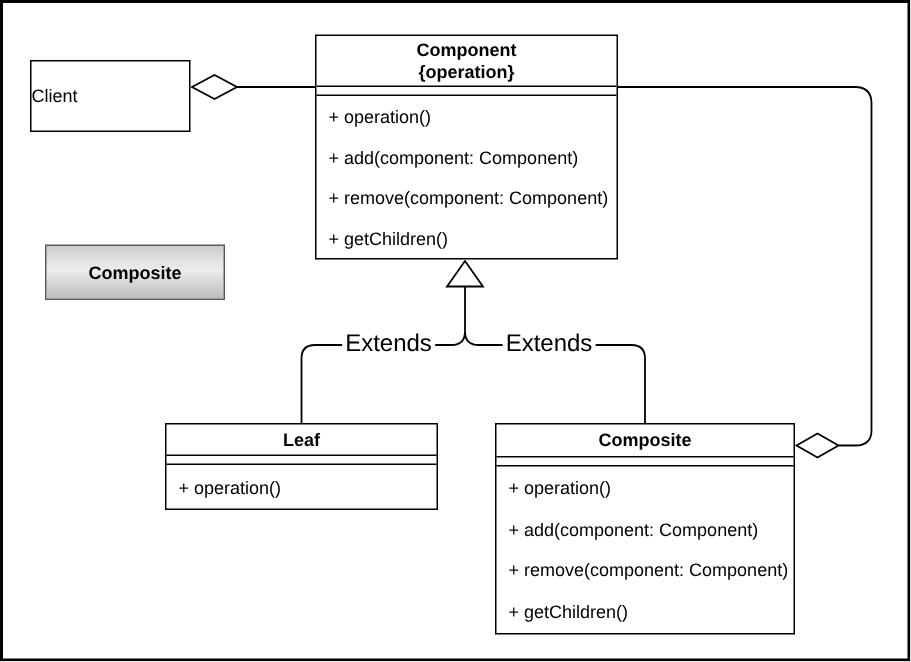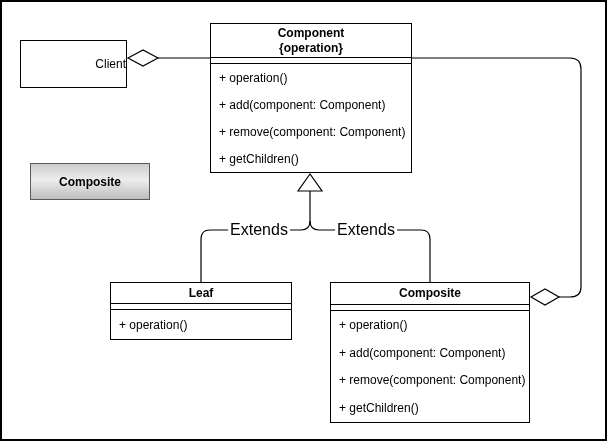--- a/index.html
+++ b/index.html
@@ -41,21 +41,21 @@
     display:flex;flex-direction:column;
     justify-content:space-around;
     padding:0 0 0 8px;
     box-sizing:border-box;
   }
   .uml-method{white-space:nowrap;}
   .simple-node{
     position:absolute;
     border:1px solid #000;
     box-sizing:border-box;
-    display:flex;align-items:center;justify-content:flex-end;
+    display:flex;align-items:center;justify-content:flex-start;
     font-size:12px;
     background:#fff;
   }
   .gradient-node{
     position:absolute;
     box-sizing:border-box;
     display:flex;align-items:center;justify-content:center;
     font-size:12px;font-weight:bold;
     border:1px solid #5a5a5a;
     background:linear-gradient(180deg,#cdcdcd 0%,#ededed 45%,#bdbdbd 100%);

